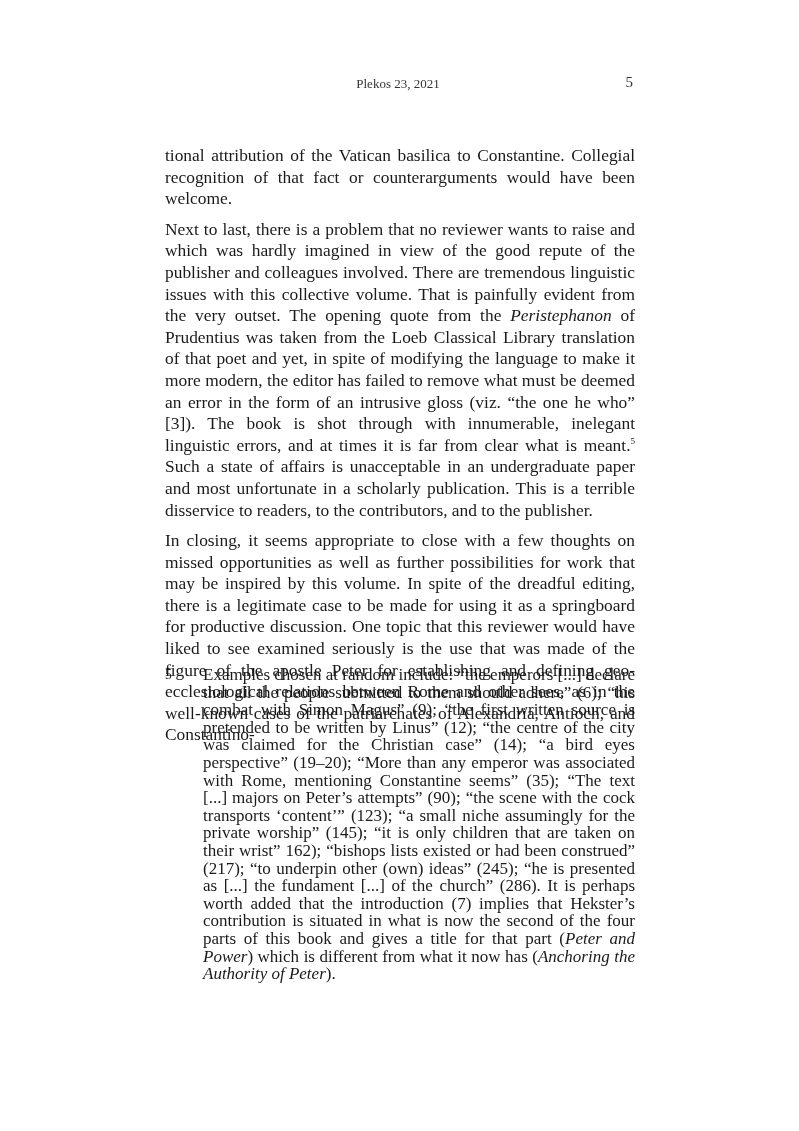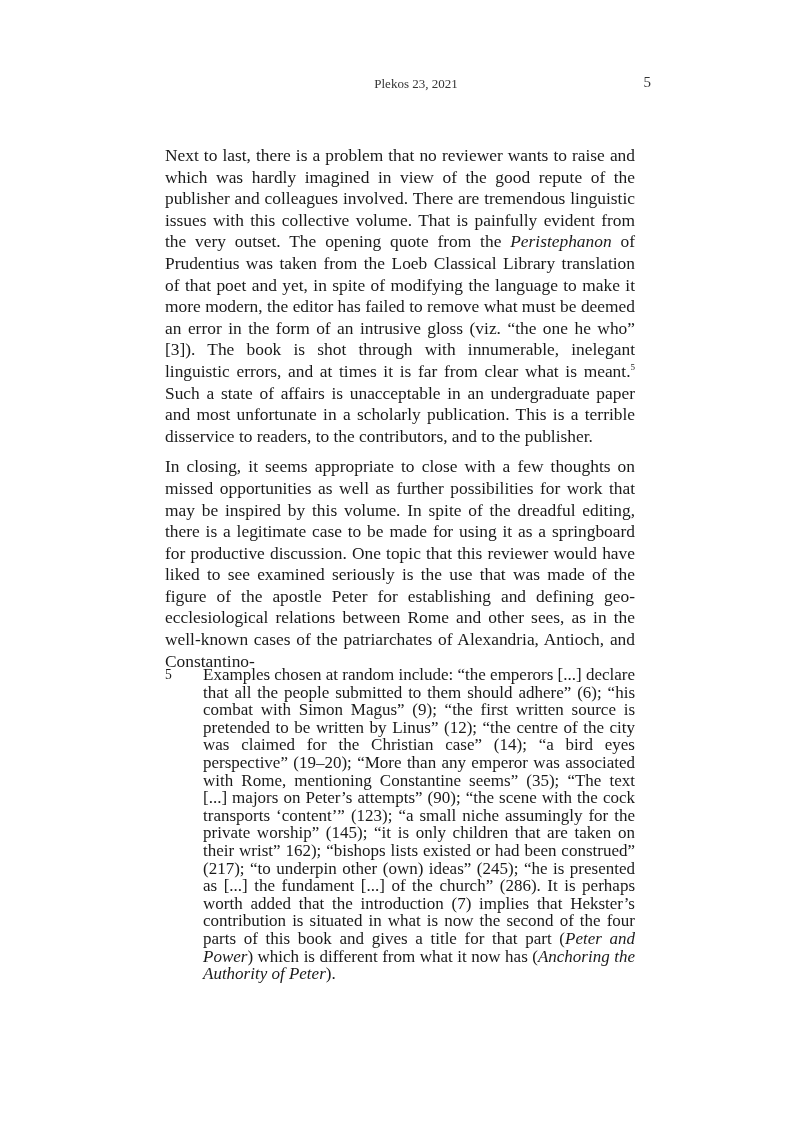--- a/index.html
+++ b/index.html
@@ -11,21 +11,21 @@
       width: 799px;
       height: 1131px;
       position: relative;
       overflow: hidden;
       font-family: "Liberation Serif", "DejaVu Serif", serif;
       color: #1a1a1a;
     }
     .running-header {
       position: absolute;
       top: 74px;
-      left: 181px;
+      left: 163px;
       width: 470px;
       height: 20px;
       text-decoration: underline;
     }
     .running-title {
       position: absolute;
       left: 0;
       width: 100%;
       text-align: center;
       font-size: 13px;
@@ -84,20 +84,21 @@
   </style>
 </head>
 <body>
 
 <div class="running-header">
   <span class="running-title">Plekos 23, 2021</span>
   <span class="page-number">5</span>
 </div>
 
 <div class="body-text">
+  <p><span>tional attribution of the Vatican basilica to Constantine. Collegial recogni­tion of that fact or counterarguments would have been welcome.</span></p>
   <p><span>Next to last, there is a problem that no reviewer wants to raise and which was hardly imagined in view of the good repute of the publisher and col­leagues involved. There are tremendous linguistic issues with this collective volume. That is painfully evident from the very outset. The opening quote from the </span><em>Peristephanon</em><span> of Prudentius was taken from the Loeb Classical Library translation of that poet and yet, in spite of modifying the language to make it more modern, the editor has failed to remove what must be deemed an error in the form of an intrusive gloss (viz. “the one he who” [3]). The book is shot through with innumerable, inelegant linguistic errors, and at times it is far from clear what is meant.</span><sup class="fnref">5</sup><span> Such a state of affairs is unacceptable in an undergraduate paper and most unfortunate in a scholar­ly publication. This is a terrible disservice to readers, to the contributors, and to the publisher.</span></p>
   <p><span>In closing, it seems appropriate to close with a few thoughts on missed opportunities as well as further possibilities for work that may be inspired by this volume. In spite of the dreadful editing, there is a legitimate case to be made for using it as a springboard for productive discussion. One topic that this reviewer would have liked to see examined seriously is the use that was made of the figure of the apostle Peter for establishing and defining geo-ecclesiological relations between Rome and other sees, as in the well-known cases of the patriarchates of Alexandria, Antioch, and Constantino-</span></p>
 </div>
 
 <div class="footnotes">
   <div class="footnote">
     <span class="fn-num">5</span>
     <span class="fn-text"><span>Examples chosen at random include: “the emperors [...] declare that all the people submitted to them should adhere” (6); “his combat with Simon Magus” (9); “the first written source is pretended to be written by Linus” (12); “the centre of the city was claimed for the Christian case” (14); “a bird eyes perspective” (19–20); “More than any emperor was associated with Rome, mentioning Constantine seems” (35); “The text [...] majors on Peter’s attempts” (90); “the scene with the cock transports ‘content’” (123); “a small niche assumingly for the private wor­ship” (145); “it is only children that are taken on their wrist” 162); “bishops lists existed or had been construed” (217); “to underpin other (own) ideas” (245); “he is presented as [...] the fundament [...] of the church” (286). It is perhaps worth ad­ded that the introduction (7) implies that Hekster’s contribution is situated in what is now the second of the four parts of this book and gives a title for that part (</span><em>Peter and Power</em><span>) which is different from what it now has (</span><em>Anchoring the Authority of Peter</em><span>).</span></span>
   </div>
 </div>

